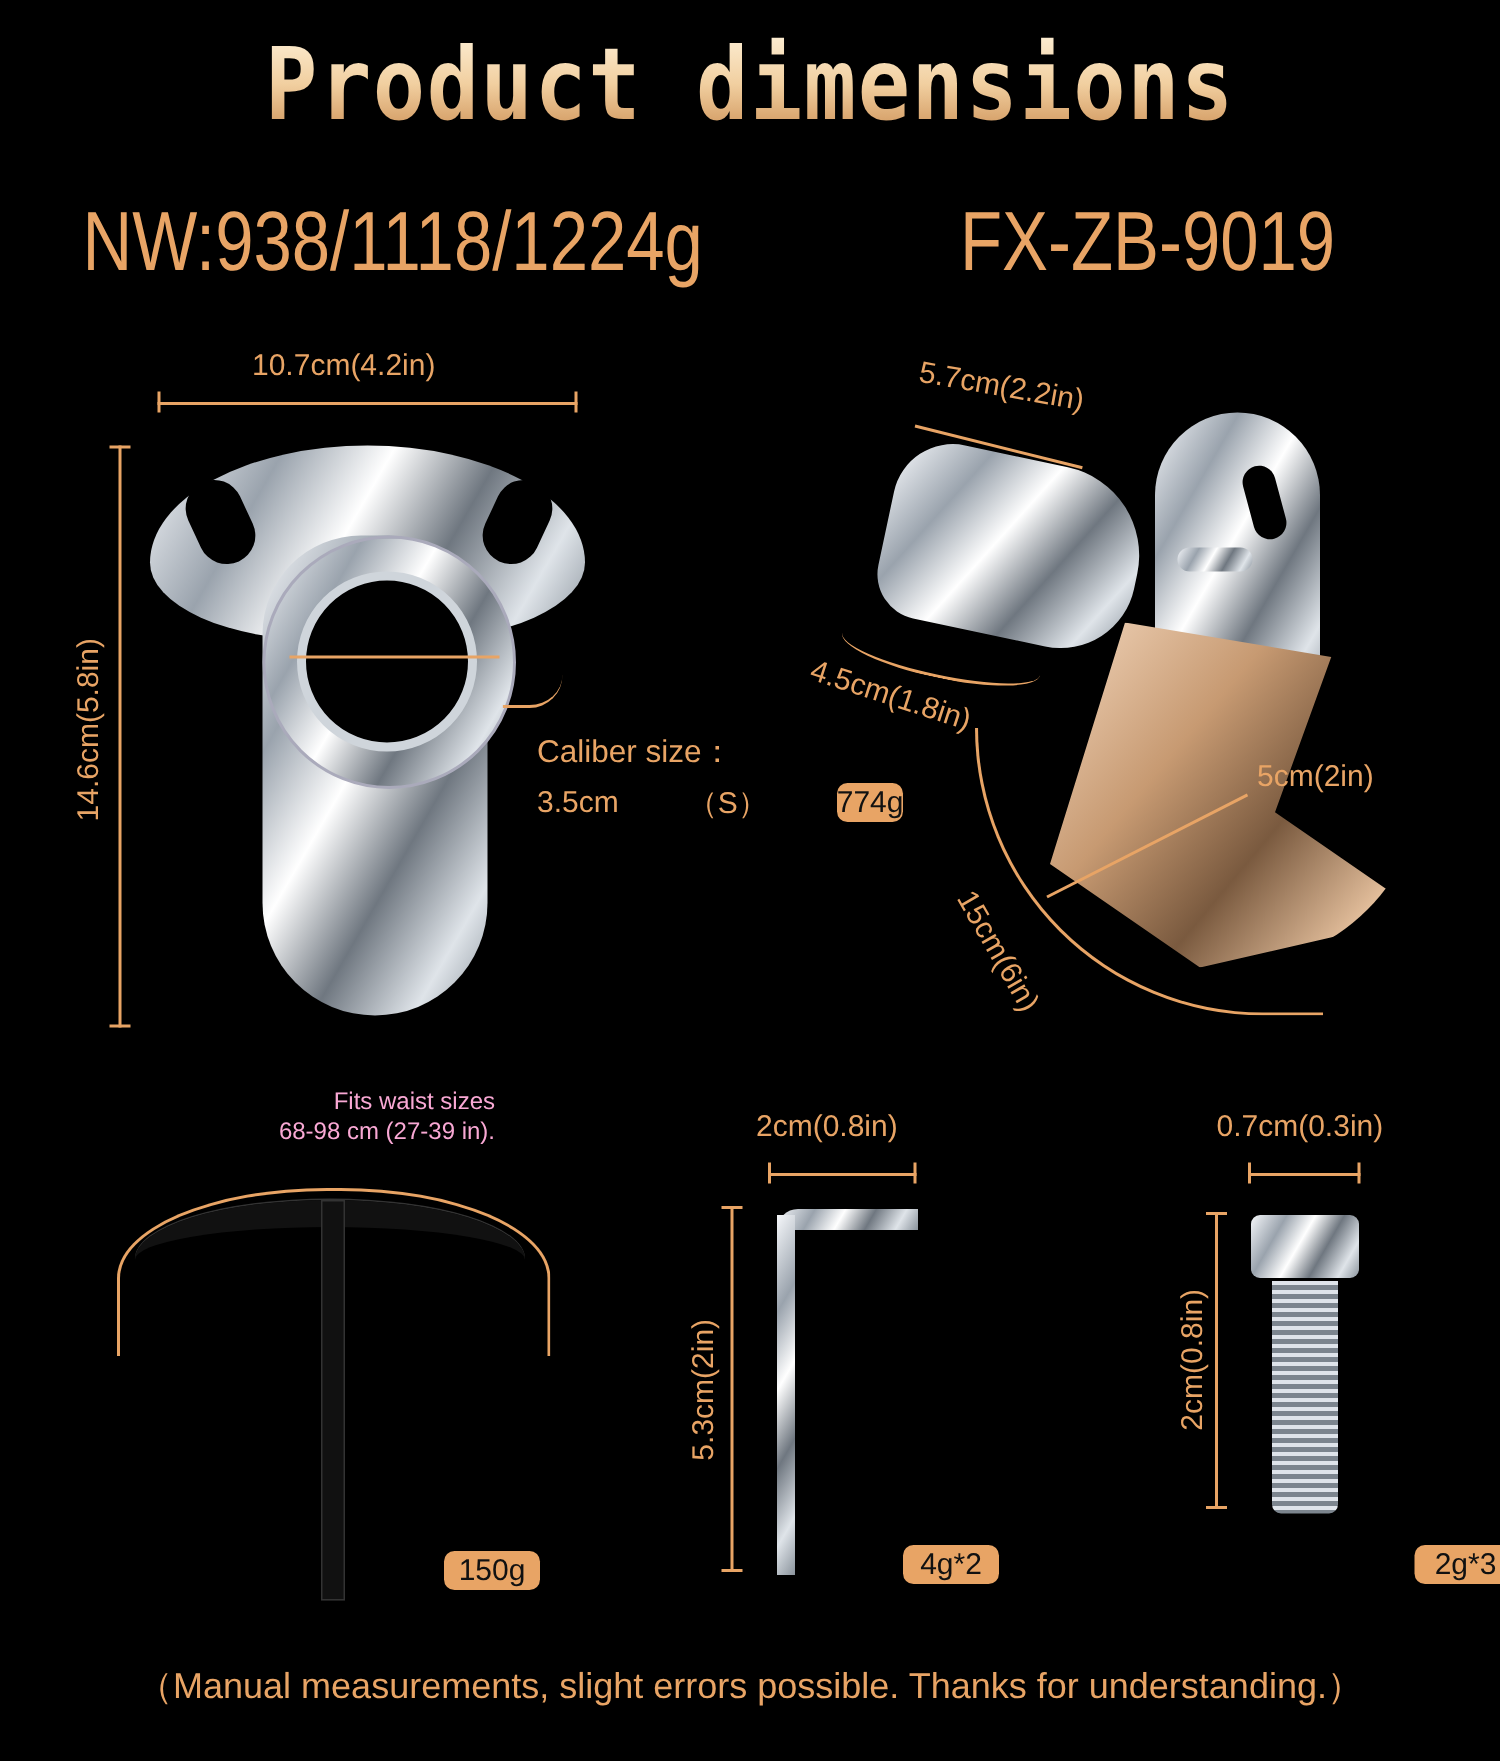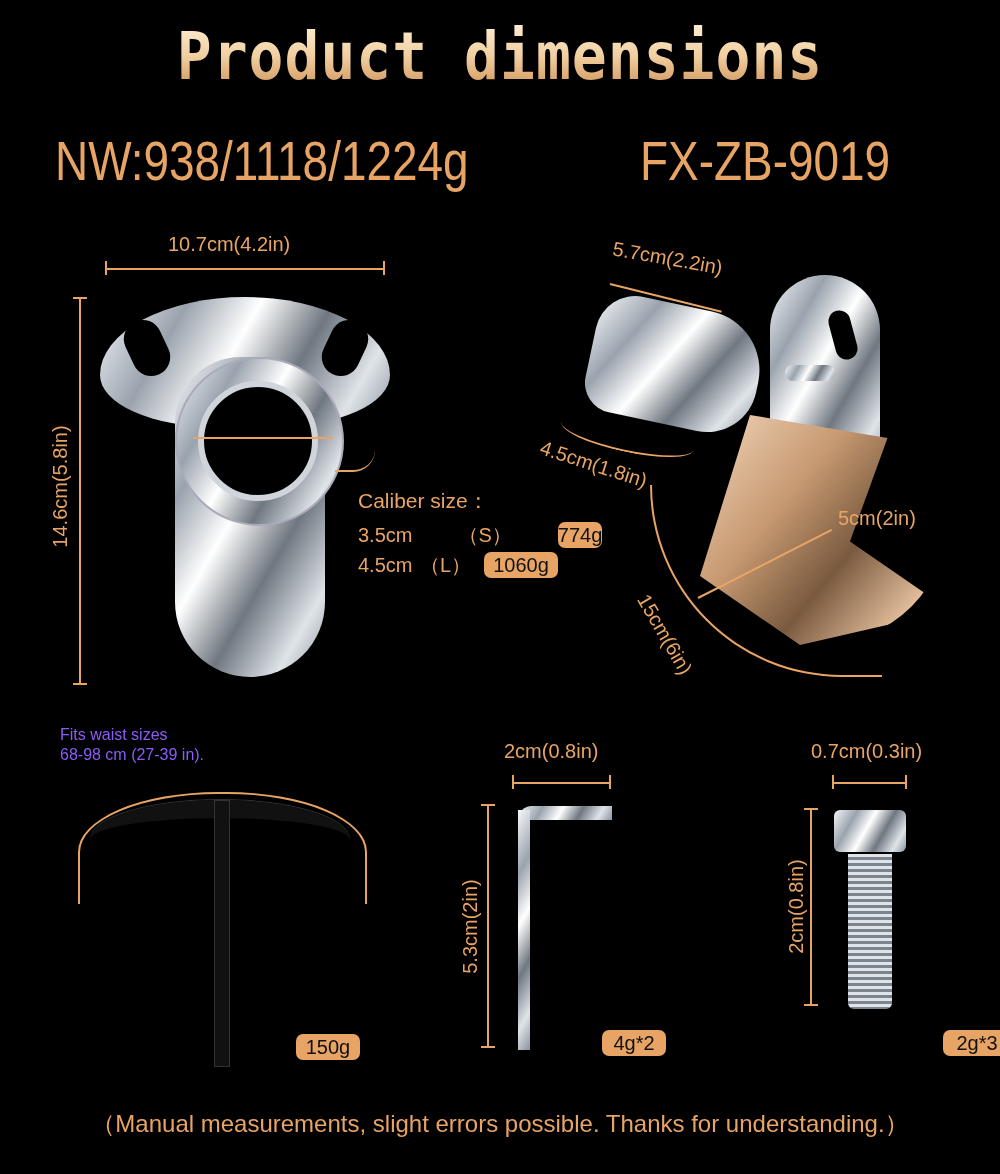--- a/index.html
+++ b/index.html
@@ -2,21 +2,21 @@
 <html><head>
 <meta charset="utf-8">
 <style>
   html,body{margin:0;padding:0;background:#000;}
   body{width:1000px;height:1174px;position:relative;overflow:hidden;font-family:"Liberation Sans",sans-serif;color:#e8a465;}
   .abs{position:absolute;}
   .title{left:0;width:1000px;top:22px;text-align:center;font-family:"DejaVu Sans Mono",monospace;font-size:58px;font-weight:bold;letter-spacing:1px;
     background:linear-gradient(180deg,#fff3dc 0%,#f1cfa0 50%,#c98a4e 100%);-webkit-background-clip:text;background-clip:text;color:transparent;transform:scaleY(1.15);}
   .sub{top:128px;font-size:56px;color:#e8a465;transform:scaleX(0.82);transform-origin:left top;font-family:"Liberation Sans",sans-serif;}
   .lbl{font-size:20px;color:#e8a465;white-space:nowrap;}
-  .lbl-sm{font-size:16px;color:#8b5cf6;white-space:nowrap;text-align:left;}
+  .lbl-sm{font-size:16px;color:#f9a8d4;white-space:nowrap;text-align:right;}
   .hline{height:2px;background:#e8a465;}
   .vline{width:2px;background:#e8a465;}
   .tick-v{width:2px;height:14px;background:#e8a465;}
   .tick-h{height:2px;width:14px;background:#e8a465;}
   .badge{background:#e8a465;color:#111;border-radius:7px;font-size:20px;text-align:center;line-height:26px;height:26px;}
   .rot{transform:rotate(-90deg);transform-origin:center center;}
   .metal{background:linear-gradient(120deg,#f5f7fa 0%,#9aa3ad 25%,#ffffff 45%,#6f7780 65%,#dfe4e9 85%,#8a939c 100%);}
   .gold{background:linear-gradient(130deg,#f3d7bd 0%,#c79a72 35%,#7a5a3f 60%,#e6c19e 85%,#b88a62 100%);}
   .footer{left:0;width:1000px;top:1108px;text-align:center;font-size:24px;}
 </style>
@@ -48,25 +48,20 @@
   </div>
   <div class="abs hline" style="left:193px;top:212px;width:140px;"></div>
   <div class="abs" style="left:335px;top:225px;width:40px;height:20px;border-bottom:2px solid #e8a465;border-radius:0 0 40px 0;"></div>
 
   <div class="abs lbl" style="left:358px;top:262px;font-size:21px;">Caliber size：</div>
   <div class="abs" style="left:358px;top:295px;width:210px;">
     <div style="display:flex;align-items:center;height:30px;gap:46px;">
       <span class="lbl" style="width:62px;">3.5cm</span>
       <span class="lbl" style="width:64px;">（S）</span>
       <span class="badge" style="width:74px;">774g</span>
-    </div>
-    <div style="display:flex;align-items:center;height:30px;">
-      <span class="lbl" style="width:62px;">4.5cm</span>
-      <span class="lbl" style="width:64px;">（L）</span>
-      <span class="badge" style="width:74px;">1060g</span>
     </div>
   </div>
 </div>
 
 <div class="abs" style="left:520px;top:225px;width:480px;height:470px;">
   <div class="abs lbl" style="left:92px;top:22px;transform:rotate(10deg);">5.7cm(2.2in)</div>
   <div class="abs hline" style="left:90px;top:58px;width:115px;transform:rotate(14deg);transform-origin:left center;"></div>
 
   <div class="abs" style="left:50px;top:40px;width:410px;height:420px;">
     <div class="abs metal" style="left:20px;top:40px;width:170px;height:120px;border-radius:40px 60px 50px 30px;transform:rotate(12deg);"></div>

